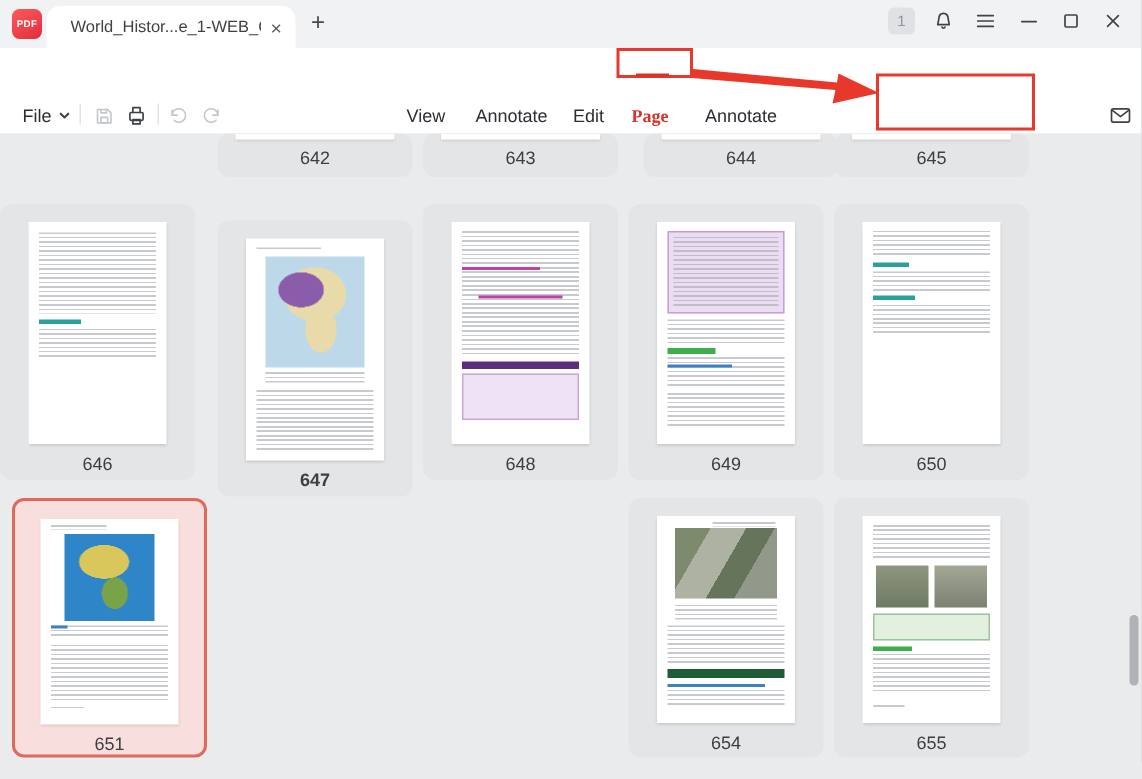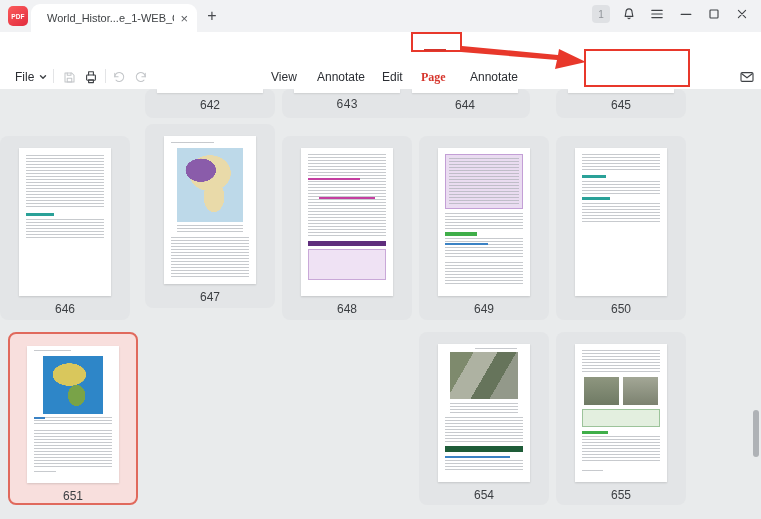--- a/index.html
+++ b/index.html
@@ -234,41 +234,41 @@
   <div class="ann-box" style="left:584px;top:49px;width:106px;height:38px;"></div>
   <svg class="ann-arrow" style="left:458px;top:42px;" width="132" height="28" viewBox="0 0 132 28">
     <polygon points="4,4 100,13 101,7 128,20 97,27 99,18 3,10" fill="#e8382b"></polygon>
   </svg>
 
   <div class="thumb-area" id="grid">
       <div class="tile tile-cut" style="left: 145px; top: 0px; height: 29px;">
         <div class="sliver"></div>
         <div class="plabel">642</div>
       </div>
-      <div class="tile tile-cut" style="left: 282px; top: 0px; height: 29px; font-family: Liberation Mono, monospace;">
+      <div class="tile tile-cut" style="left: 282px; top: 0px; height: 29px;">
         <div class="sliver"></div>
         <div class="plabel">643</div>
       </div>
-      <div class="tile tile-cut" style="left: 400px; top: 0px; height: 29px;">
+      <div class="tile tile-cut" style="left: 429px; top: 0px; height: 29px;">
         <div class="sliver"></div>
         <div class="plabel">644</div>
       </div>
       <div class="tile tile-cut" style="left: 556px; top: 0px; height: 29px; align-items: center;">
         <div class="sliver"></div>
         <div class="plabel">645</div>
       </div>
       <div class="tile" style="left: 0; top: 47px; height: 184px;">
         <div class="pagethumb" style="height: 148px;">
           <div class="bk bk-text" style="left: 8%; top: 5%; width: 84%; height: 36%;"></div>
           <div class="bk" style="background: rgb(42, 161, 152); left: 8%; top: 44%; width: 30%; height: 2%;"></div>
           <div class="bk bk-text" style="left: 8%; top: 48%; width: 84%; height: 13%;"></div>
         </div>
         <div class="plabel">646</div>
       </div>
-      <div class="tile" style="left: 145px; top: 35px; height: 184px;">
+      <div class="tile" style="left: 145px; top: 58px; height: 184px; font-weight: bold;">
         <div class="pagethumb" style="height: 148px;">
           <div class="bk bk-text" style="left: 8%; top: 4%; width: 46%; height: 2%;"></div>
           <div class="bk im-map-political" style="left: 14%; top: 8%; width: 72%; height: 50%;"></div>
           <div class="bk bk-text" style="left: 14%; top: 60%; width: 72%; height: 5%;"></div>
           <div class="bk bk-text" style="left: 8%; top: 68%; width: 84%; height: 27%;"></div>
         </div>
         <div class="plabel">647</div>
       </div>
       <div class="tile" style="left: 282px; top: 47px; height: 184px;">
         <div class="pagethumb" style="height: 148px;">

